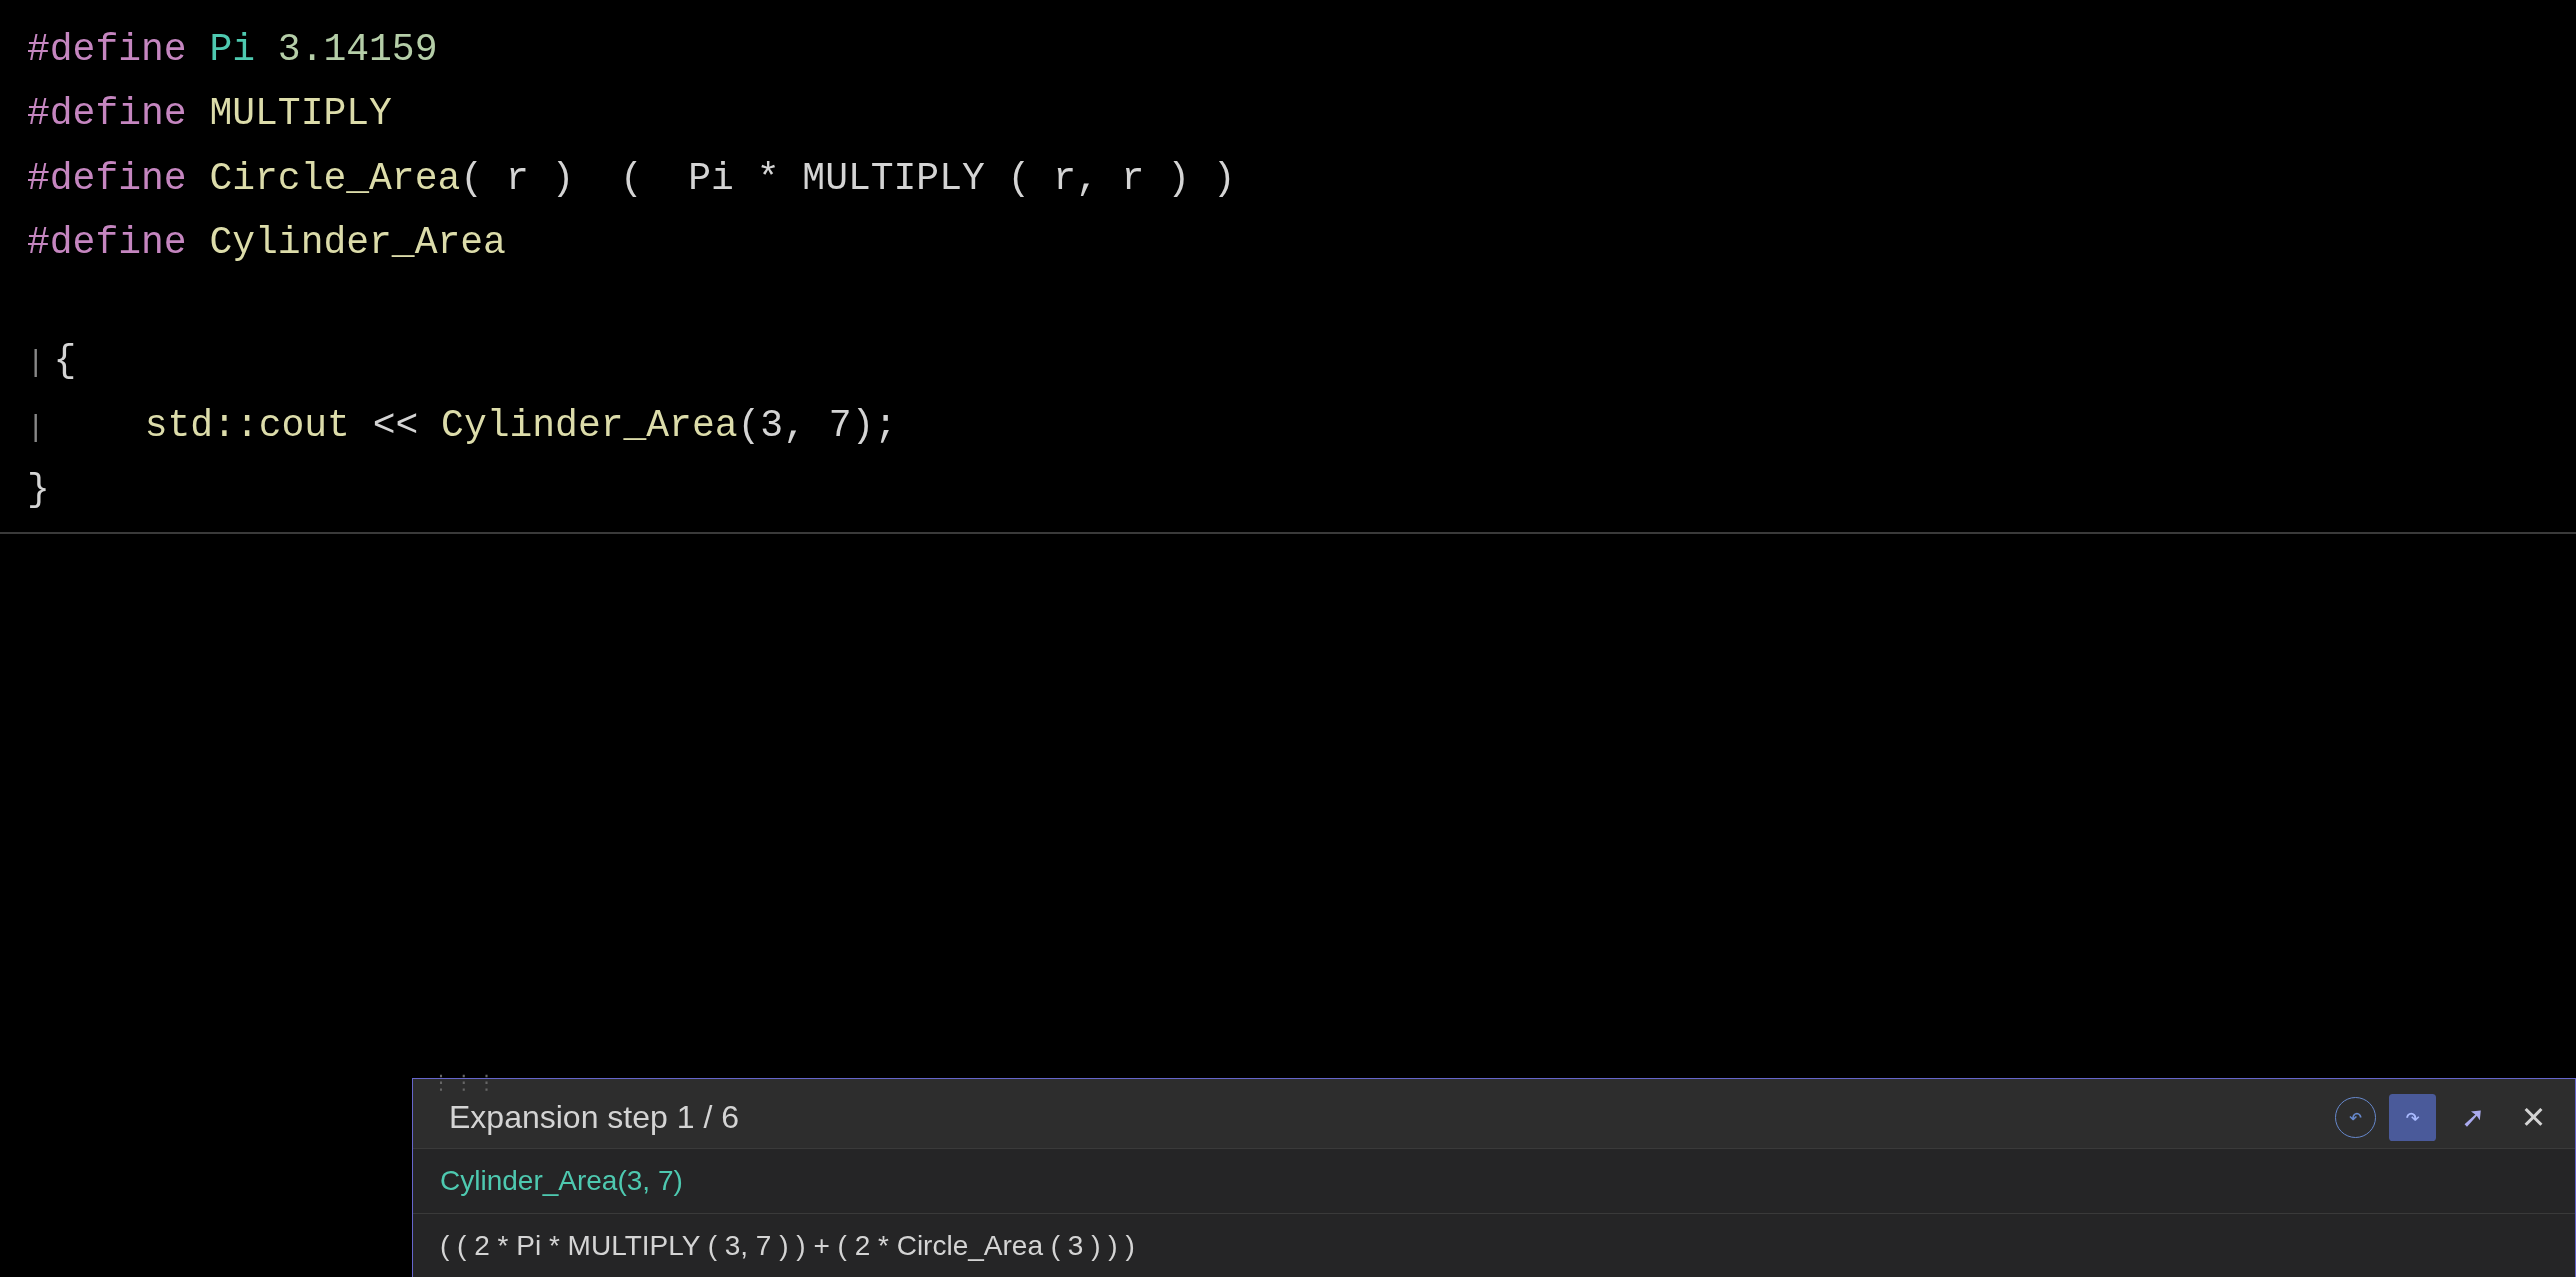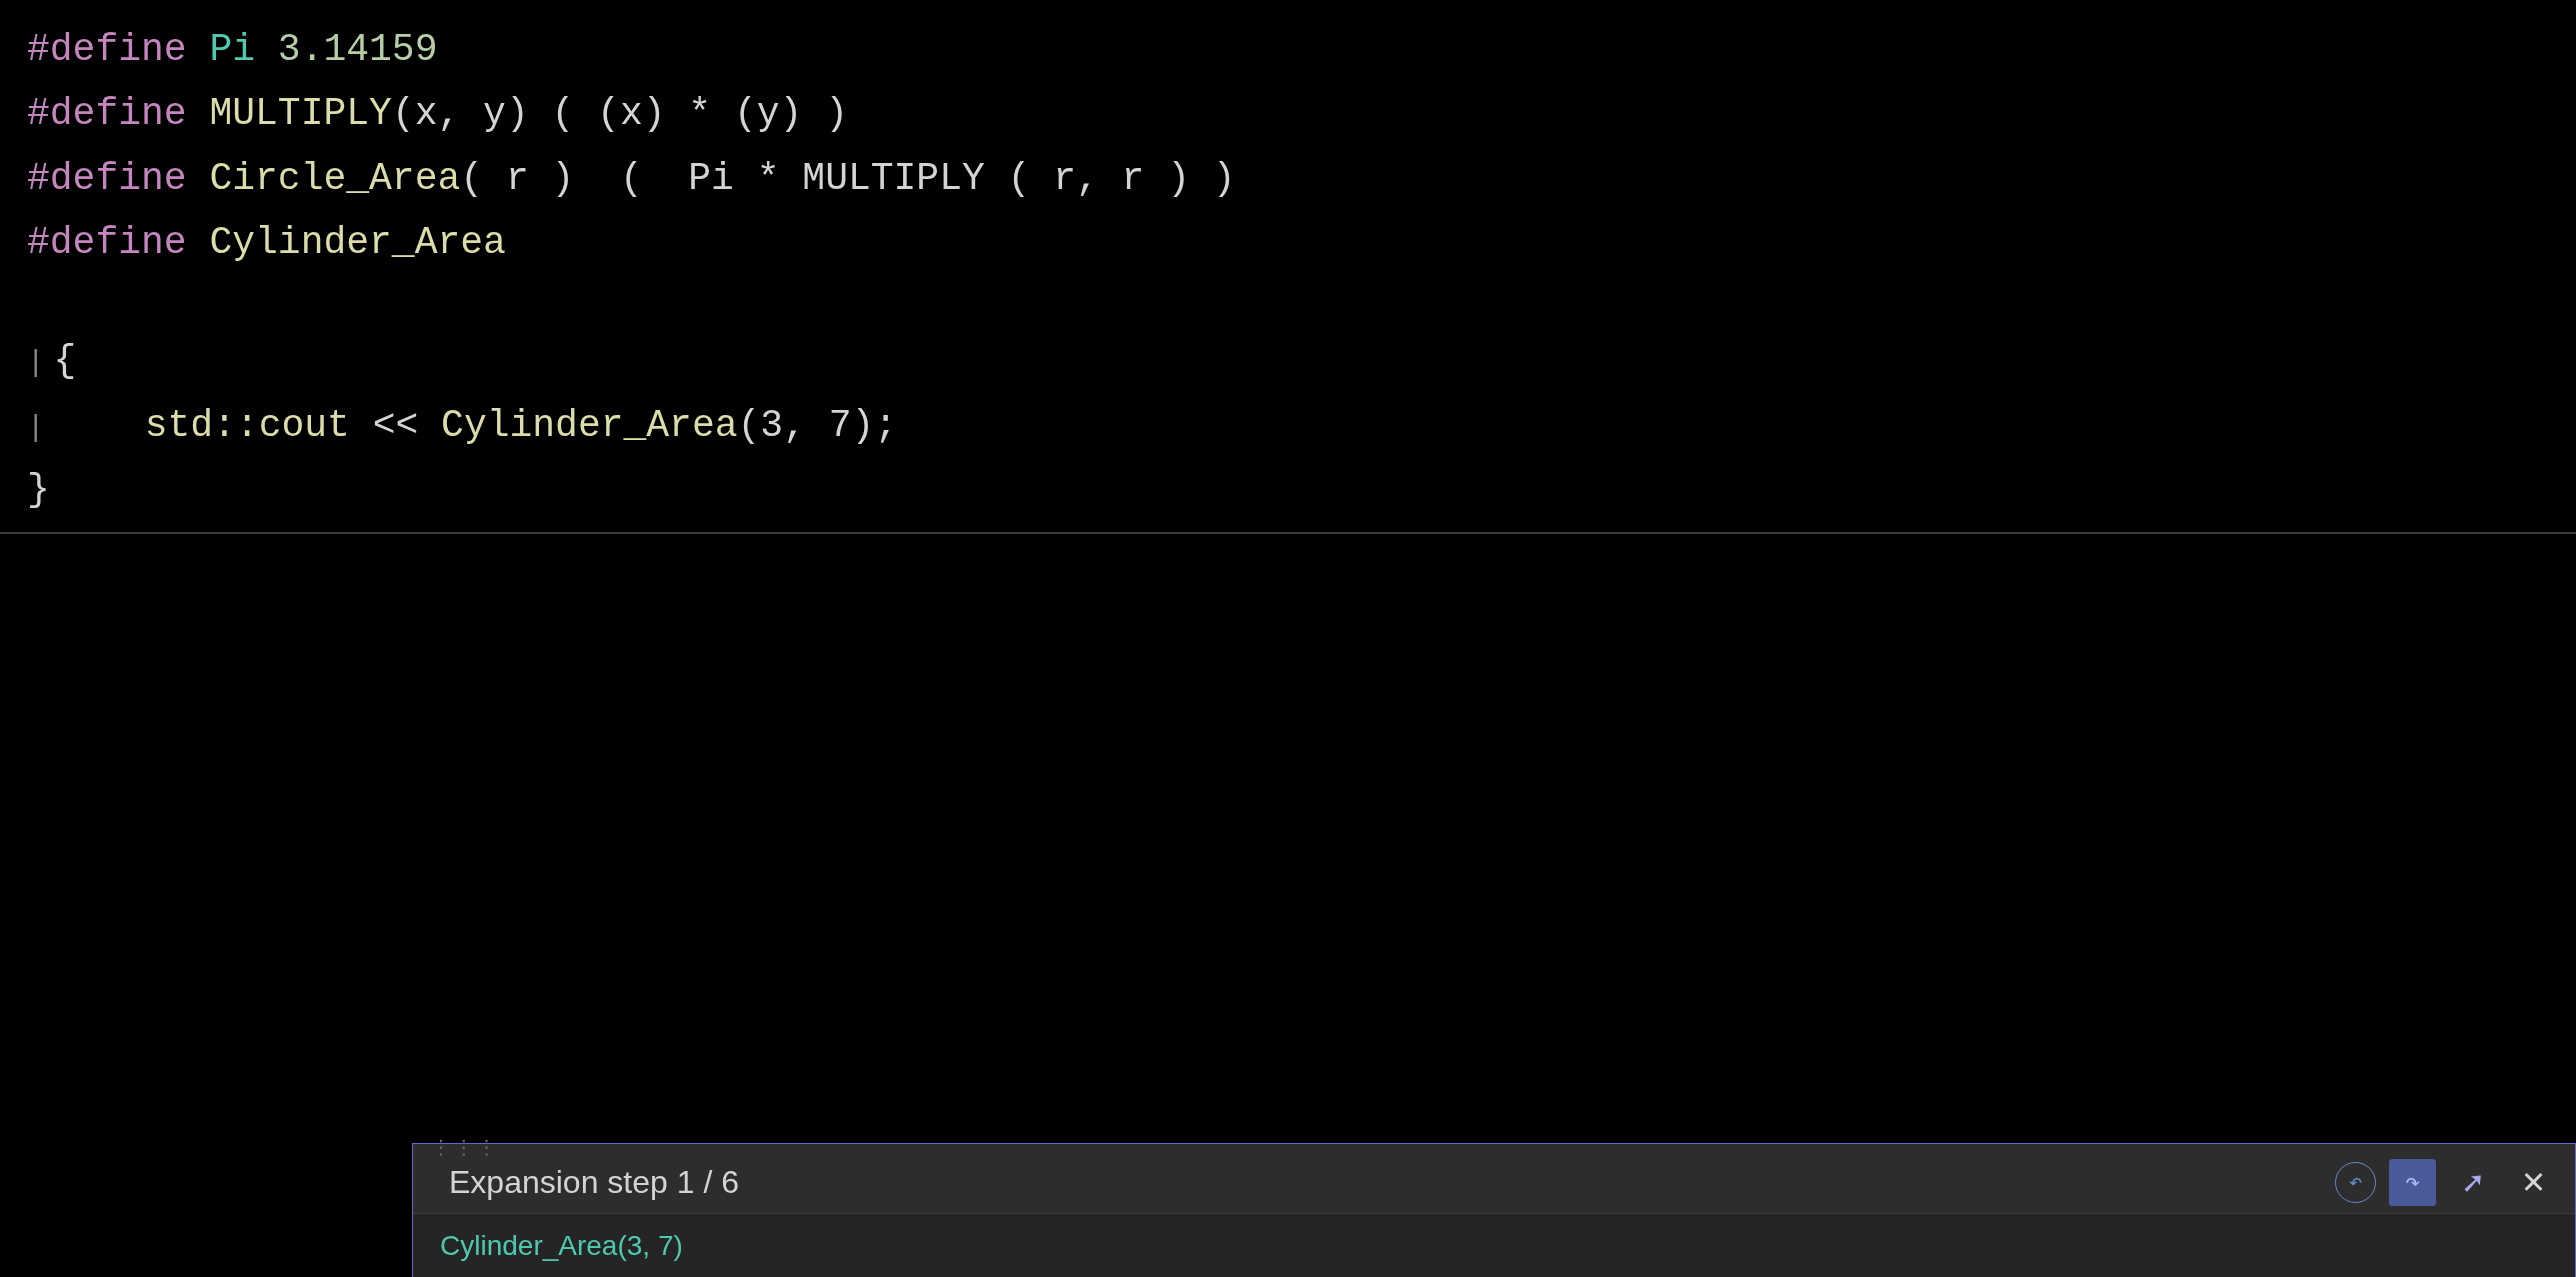--- a/index.html
+++ b/index.html
@@ -165,21 +165,21 @@
 </head>
 <body>
 
 <div class="code-editor">
 
   <div class="code-line">
     <span class="hash">#define </span><span class="macro-name" style="text-decoration-color:#c586c0;">Pi</span><span class="number"> 3.14159</span>
   </div>
 
   <div class="code-line">
-    <span class="hash">#define </span><span class="macro-name-yellow">MULTIPLY</span><span class="text-white">(x, y) ( (x) * (y) )</span>
+    <span class="hash">#define </span><span class="macro-name-yellow">MULTIPLY</span>
   </div>
 
   <div class="code-line">
     <span class="hash">#define </span><span class="macro-name-yellow">Circle_Area</span><span class="text-white">( r )  (  Pi * MULTIPLY ( r, r ) )</span>
   </div>
 
   <div class="code-line">
     <span class="hash">#define </span><span class="macro-name-yellow">Cylinder_Area</span>
   </div>
 
@@ -217,18 +217,21 @@
         <button class="control-btn" style="font-size:30.5px; color:#d4d4d4;">✕</button>
       </div>
     </div>
 
     <div class="expansion-body">
 
       <div class="expansion-row">
         <span class="macro-call">Cylinder_Area(3, 7)</span>
       </div>
 
+      <div class="expansion-row">
+        <span class="macro-expanded">( ( 2 * Pi * MULTIPLY ( 3, 7 ) ) + ( 2 * Circle_Area ( 3 ) ) )</span>
+      </div>
 
     </div>
   </div>
 
 </div>
 
 
 </body></html>

